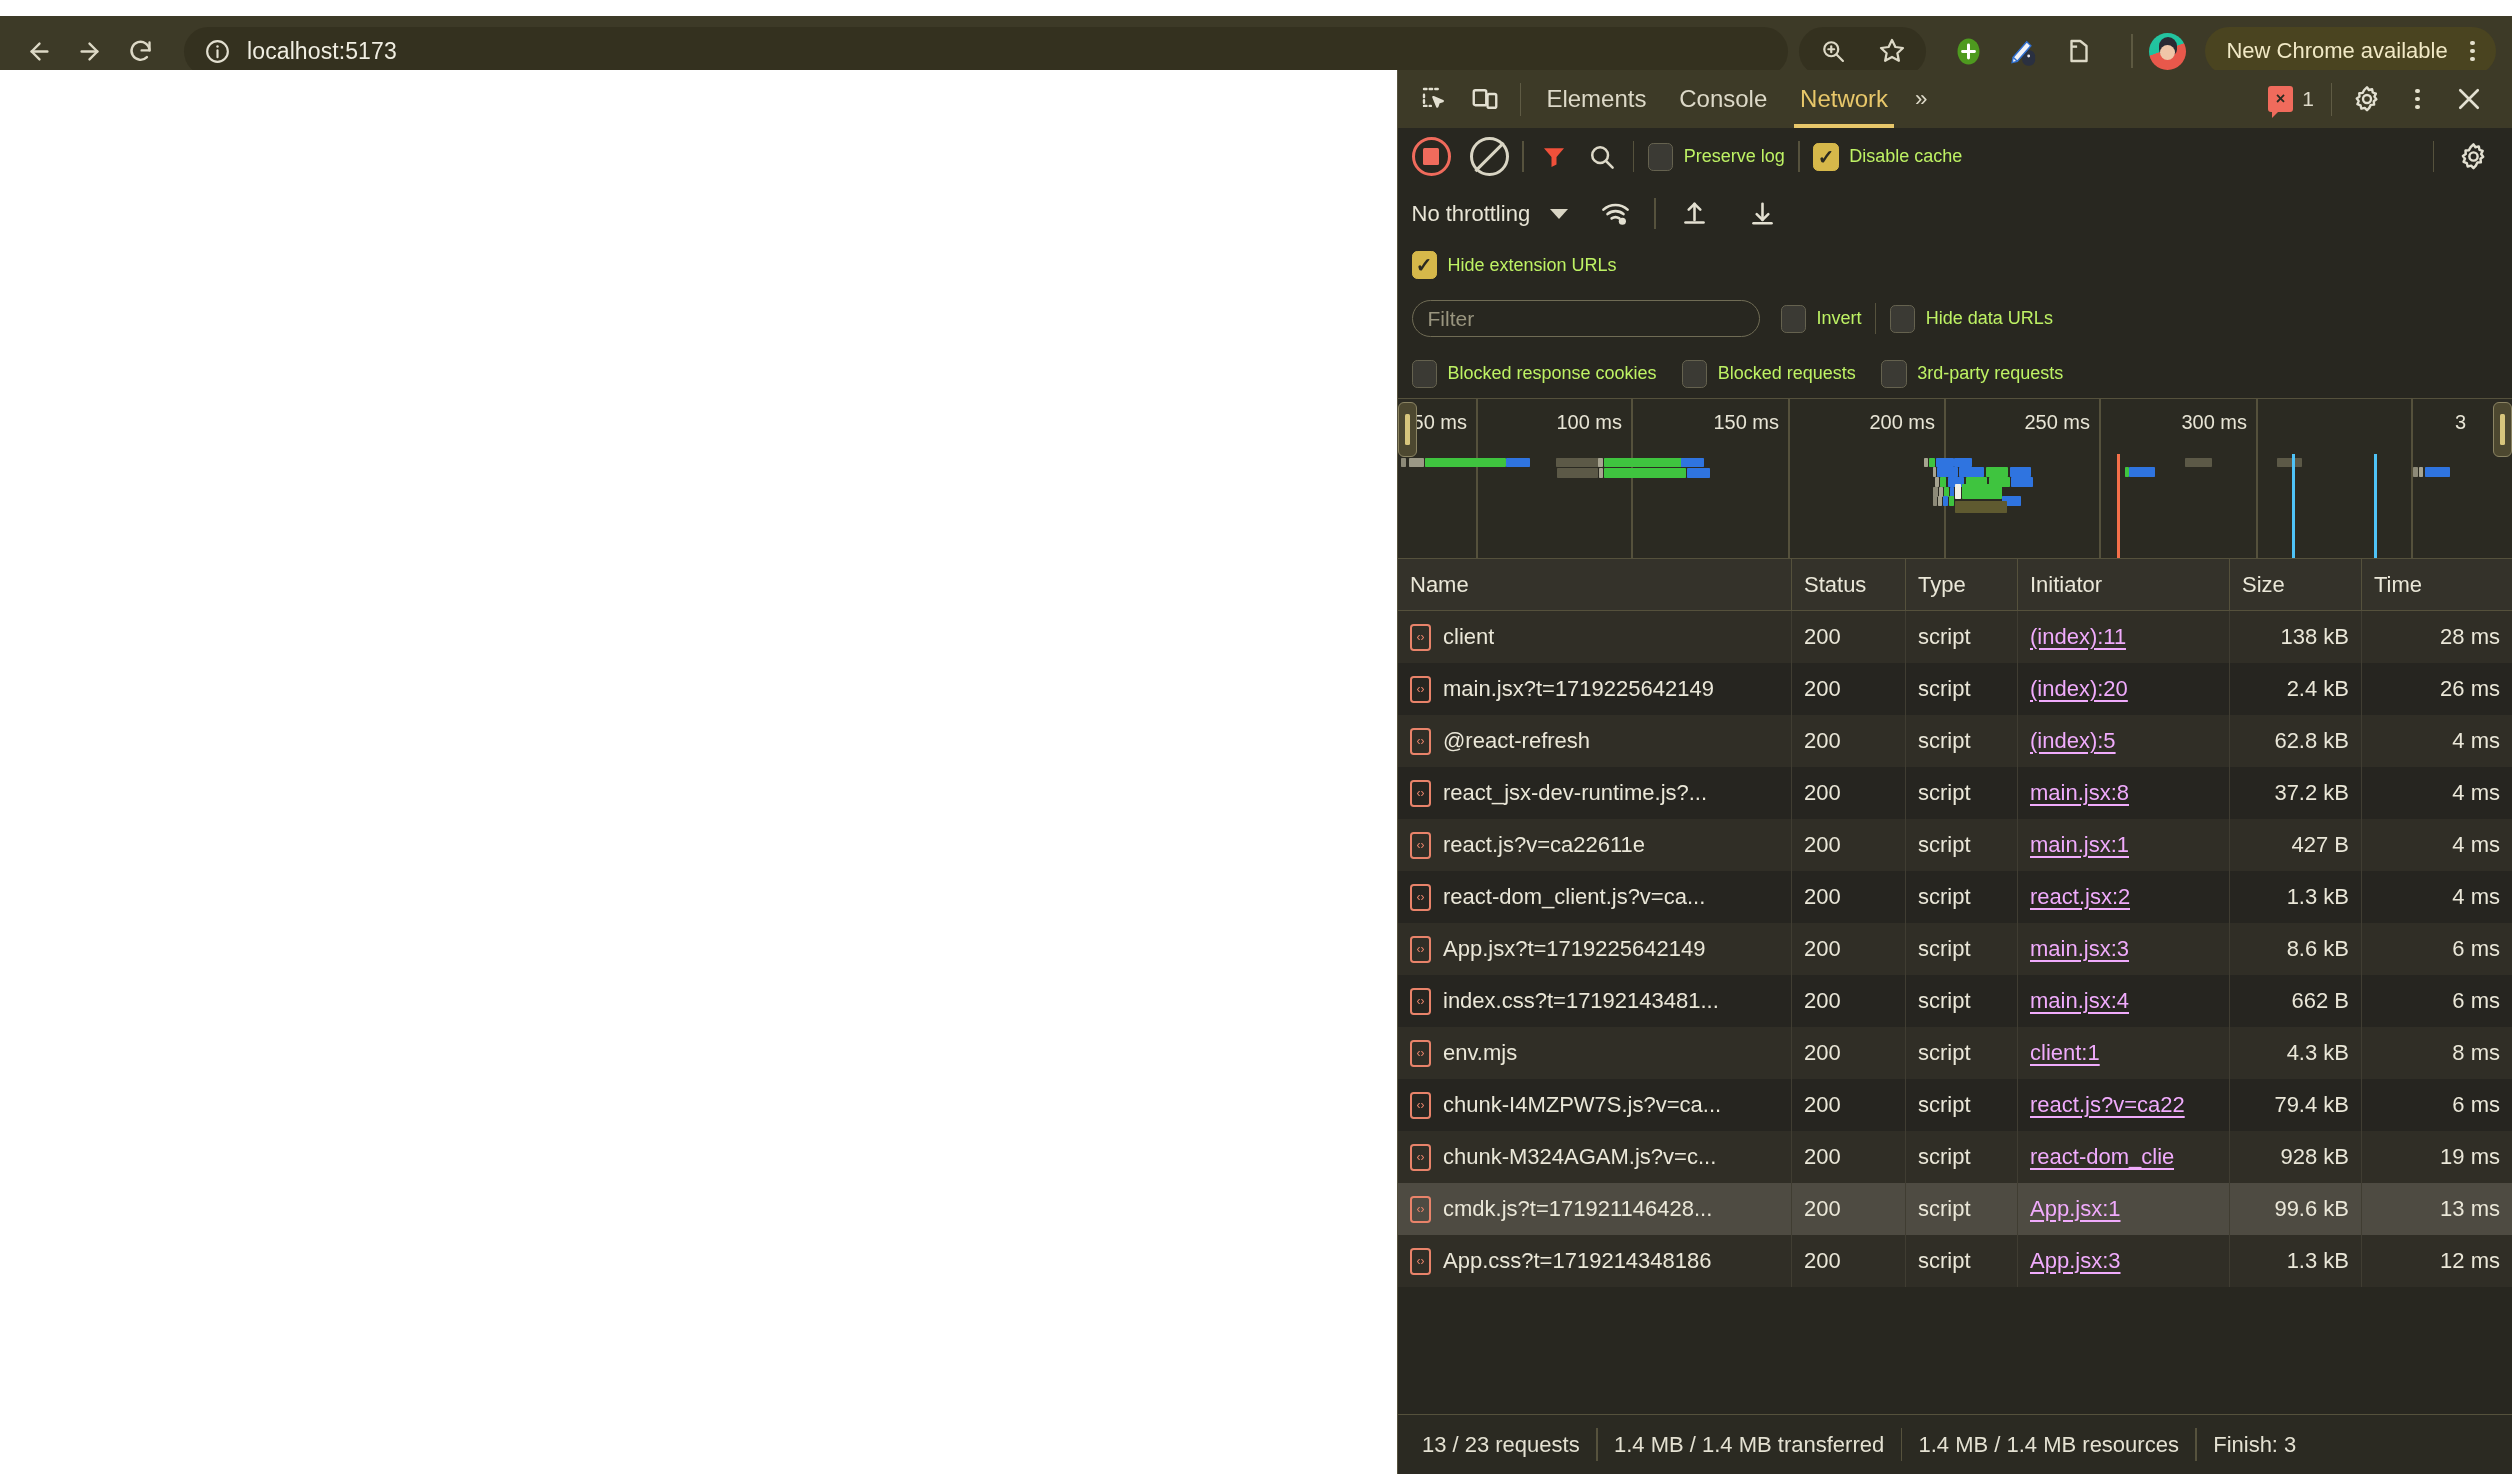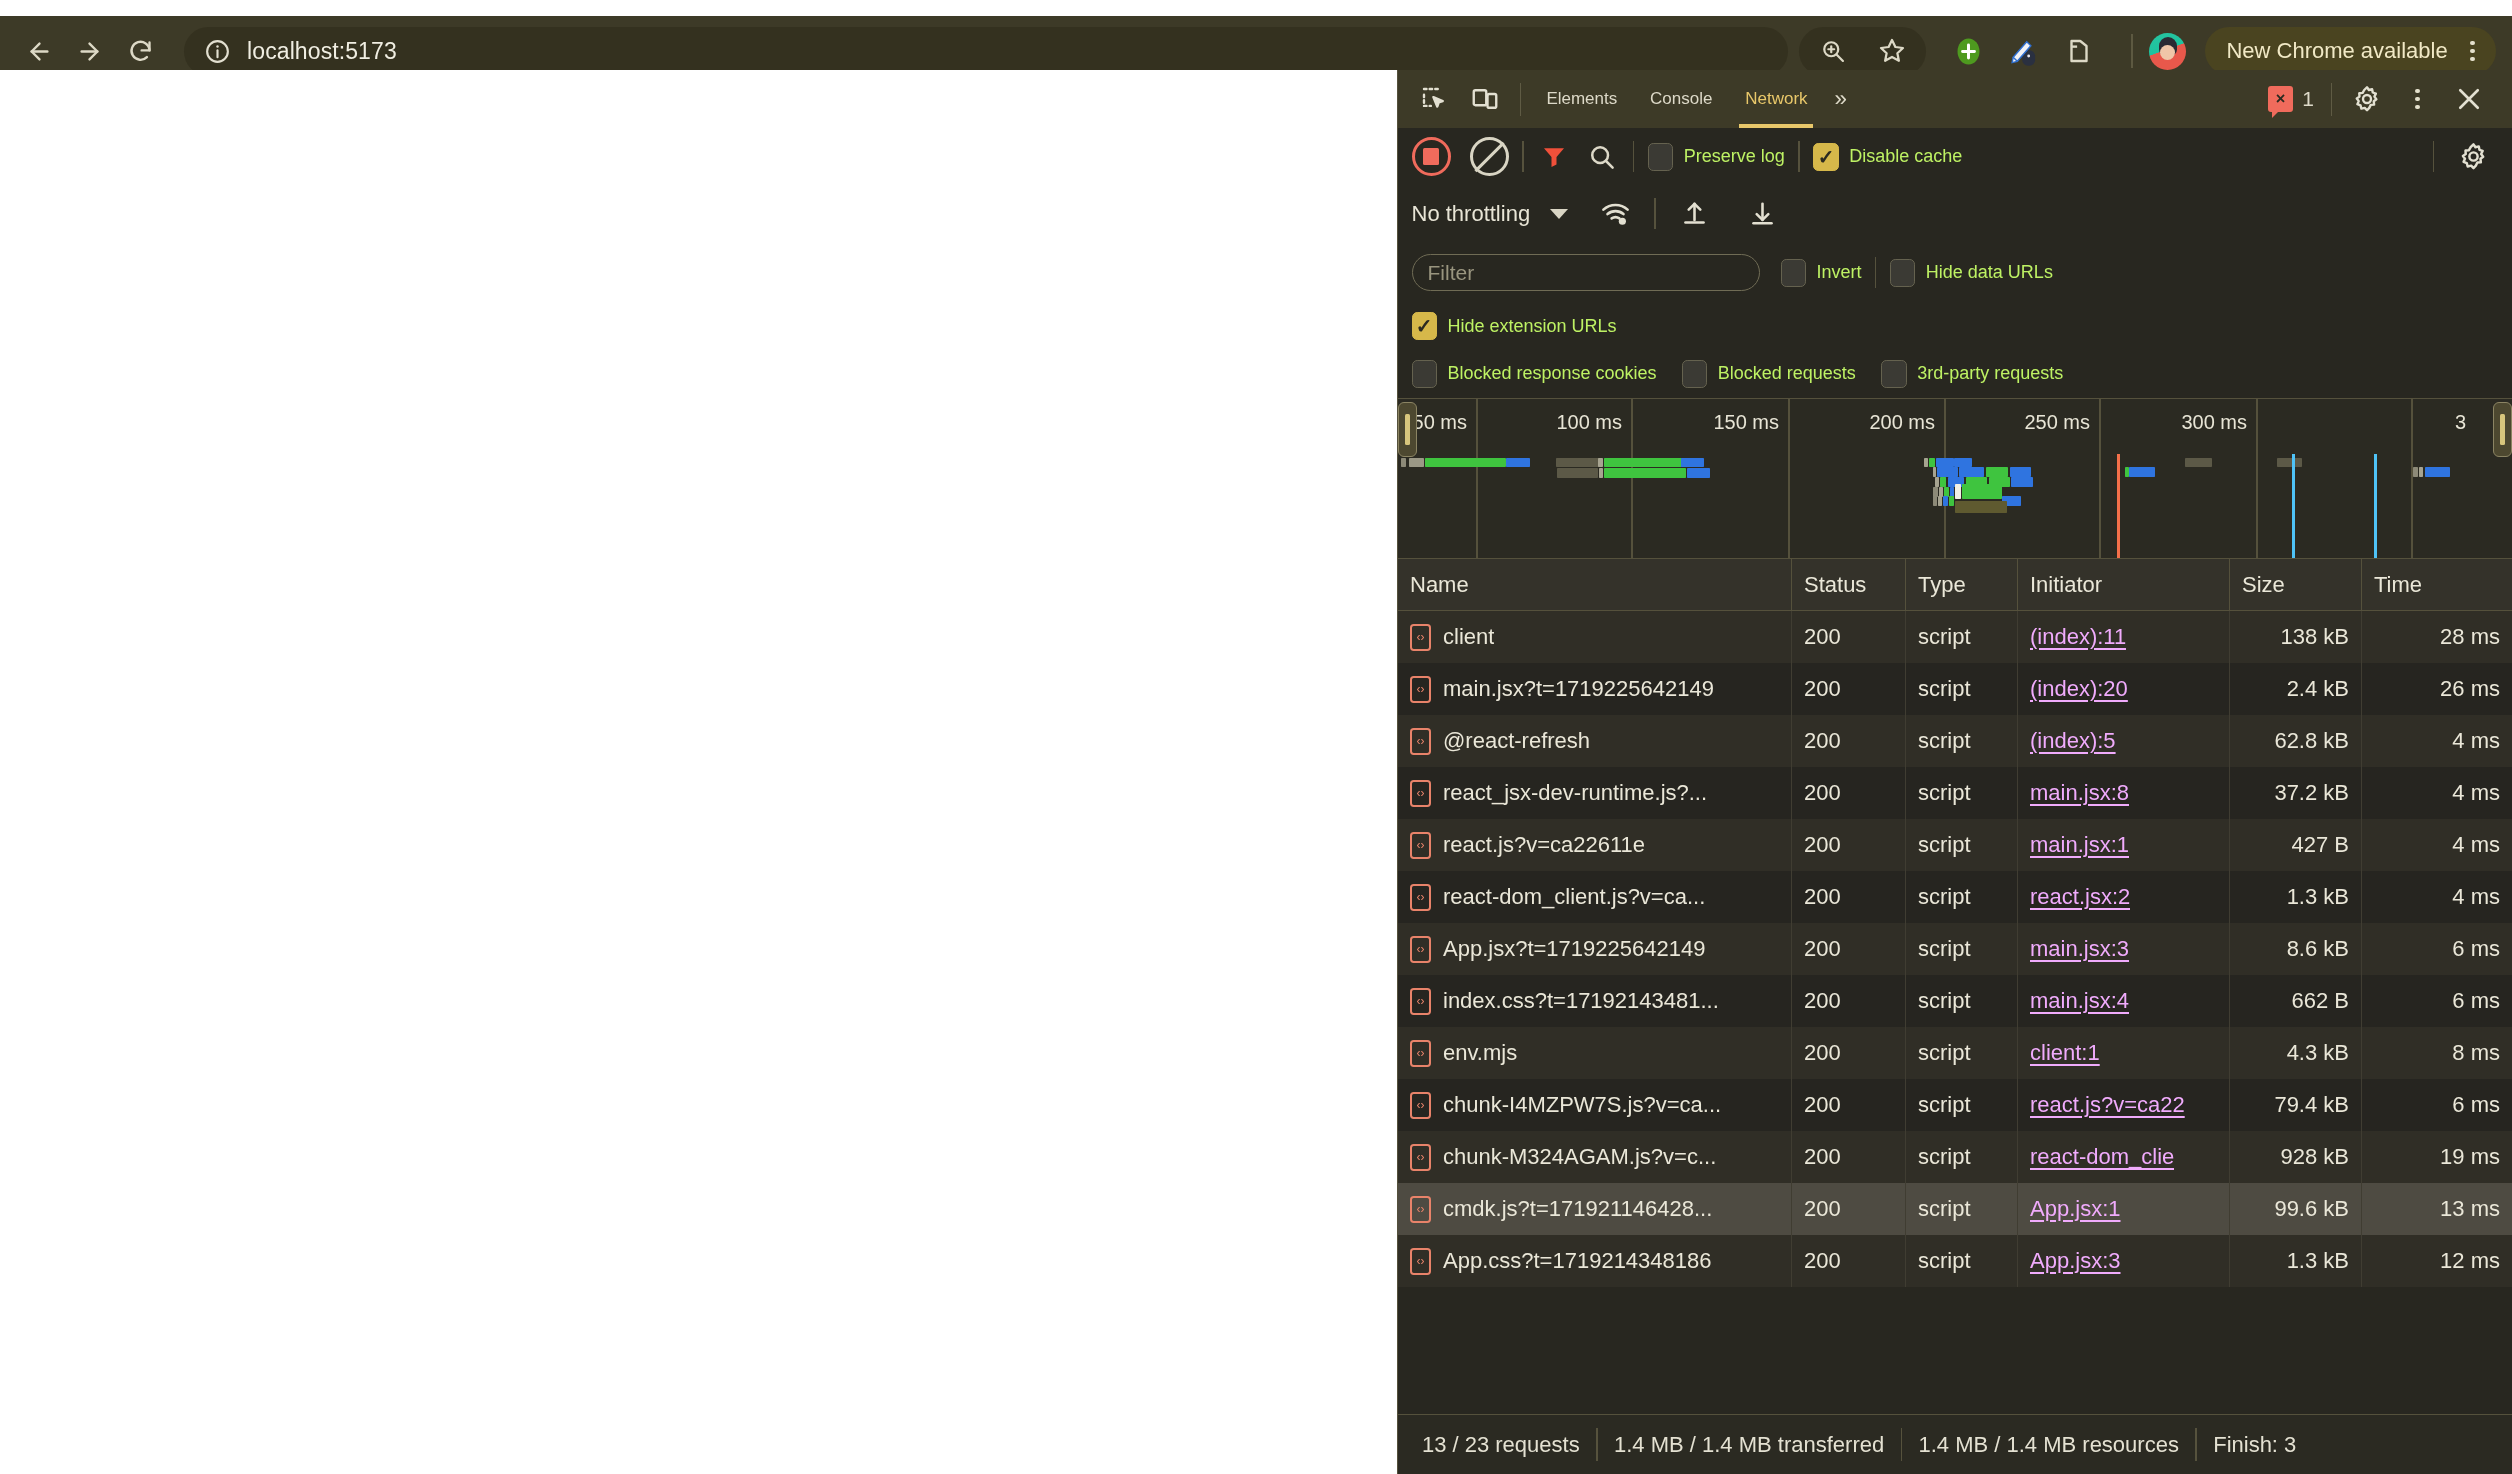--- a/index.html
+++ b/index.html
@@ -64,21 +64,21 @@
   }
 
   
   .dt-tabs{
     height:58px; background:#3d3a27; display:flex; align-items:center; padding:0 10.5px;
     flex:0 0 auto; position:relative;
   }
   .dt-tool-icon{ width:42px;height:42px;display:flex;align-items:center;justify-content:center;color:#e3e0d1;flex:0 0 auto;margin:0 4.5px;}
   .dt-vsep{ width:1.5px;height:33px;background:#5f5b44;margin:0 9px;flex:0 0 auto;}
   .dt-tab{
-    font-size:17px; color:#ddd9c8; padding:0 16.4px; height:58px; display:flex;align-items:center;
+    font-size:24px; color:#ddd9c8; padding:0 16.4px; height:58px; display:flex;align-items:center;
     flex:0 0 auto; position:relative; white-space:nowrap;text-align:center;
   }
   .dt-tab.active{ color:#e8c76a; }
   .dt-tab.active::after{
     content:""; position:absolute; left:10.5px; right:10.5px; bottom:0; height:3.7px; background:#e8c76a;
   }
   .dt-more{ font-size:22.4px;color:#ddd9c8;padding:0 10.5px;display:flex;align-items:center;height:58px;flex:0 0 auto;}
   .dt-tabs-right{ margin-left:auto; display:flex; align-items:center; padding-right:7.5px;}
   .err-badge{ display:flex; align-items:center; gap:9px; margin-right:7.5px;}
   .err-chip{
@@ -378,38 +378,38 @@
       <span style="width:16.4px"></span>
       <span class="dt-tool-icon">
         <svg width="31" height="31" viewBox="0 0 24 24" fill="none" stroke="currentColor" stroke-width="2" stroke-linecap="round" stroke-linejoin="round">
             <path d="M12 4.5V17"></path>
             <path d="M7.5 12.5L12 17l4.5-4.5"></path>
             <path d="M5 19.5h14"></path>
           </svg>
       </span>
     </div>
 
+    <div class="dt-row" style="height:46px;">
+      <div class="cb-group">
+        <span class="cb checked"></span>
+        <span class="cb-label">Hide extension URLs</span>
+      </div>
+    </div>
+
     <div class="dt-row" style="height:61px;">
       <input class="filter-input" value="" placeholder="Filter" style="">
       <span style="width:21px"></span>
       <div class="cb-group">
         <span class="cb"></span>
         <span class="cb-label">Invert</span>
       </div>
       <div class="dt-sepline"></div>
       <div class="cb-group">
         <span class="cb"></span>
         <span class="cb-label">Hide data URLs</span>
-      </div>
-    </div>
-
-    <div class="dt-row" style="height:46px;">
-      <div class="cb-group">
-        <span class="cb checked"></span>
-        <span class="cb-label">Hide extension URLs</span>
       </div>
     </div>
 
 
     <div class="dt-row" style="height:49px;">
       <div class="cb-group">
         <span class="cb"></span>
         <span class="cb-label">Blocked response cookies</span>
       </div>
       <span style="width:25.4px"></span>

